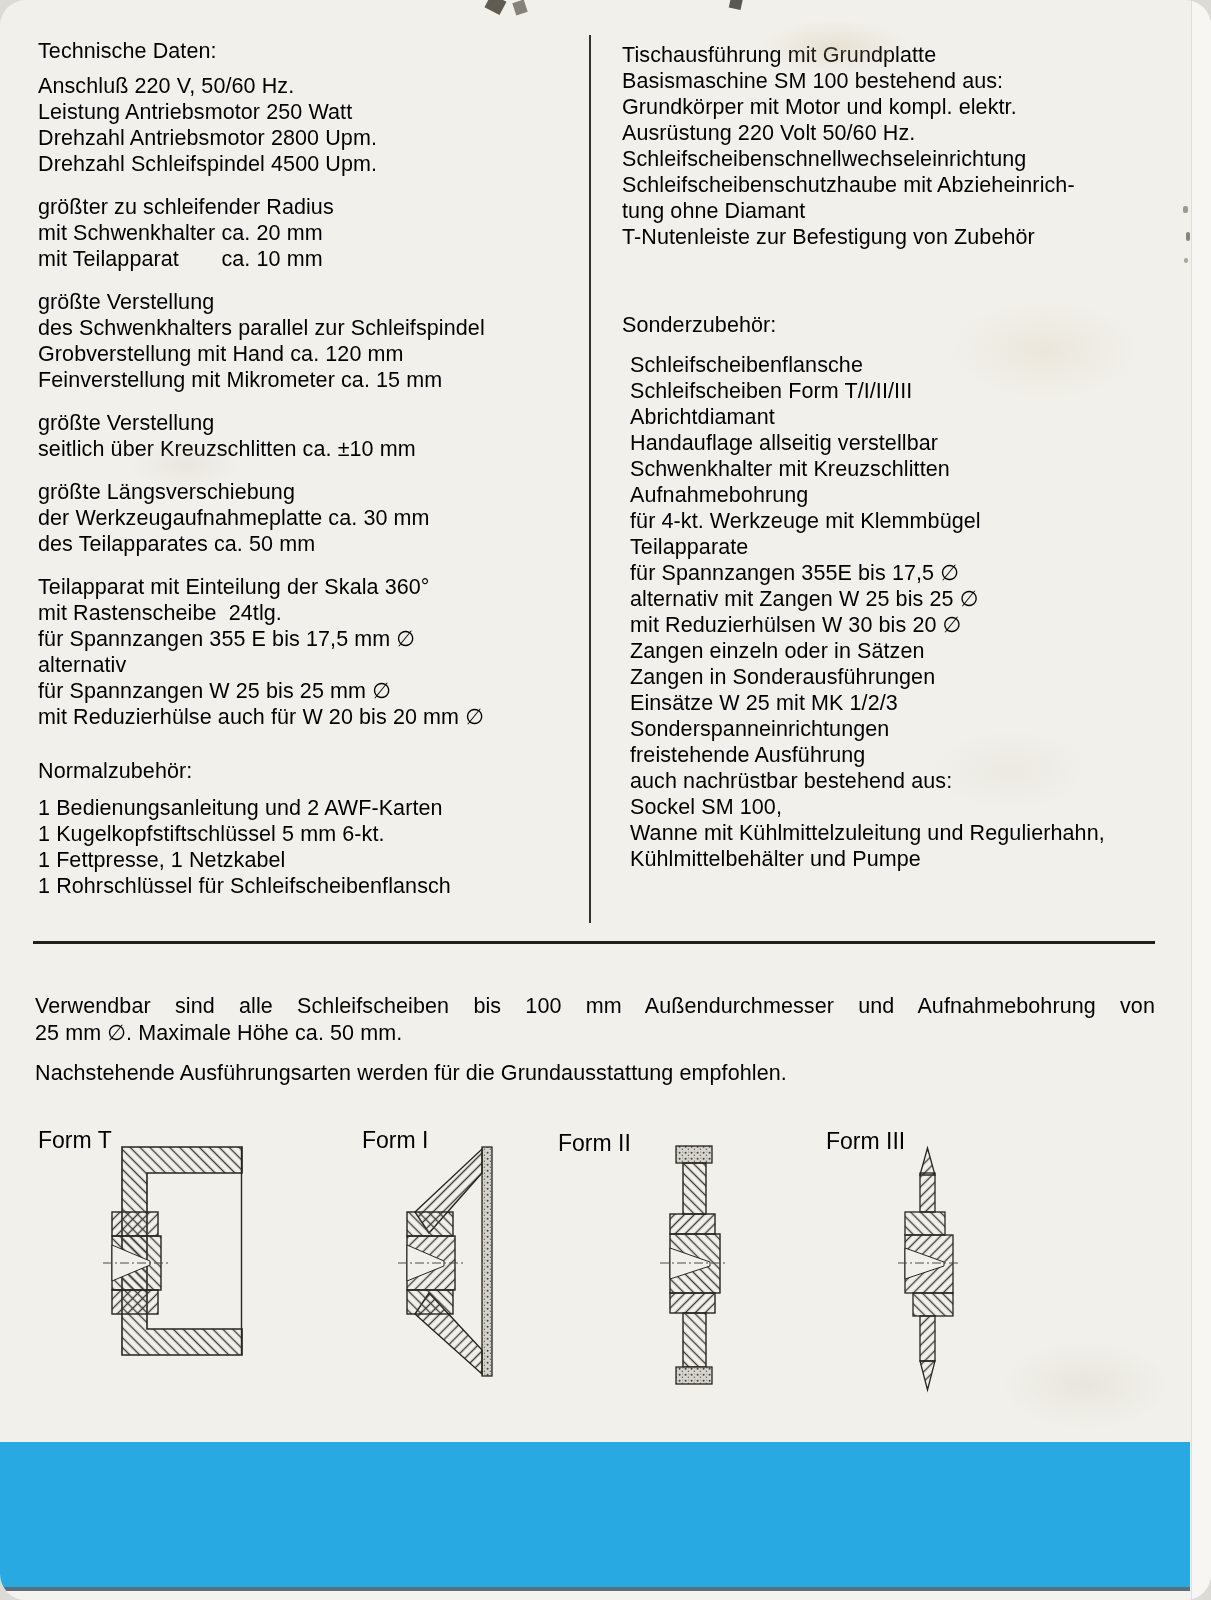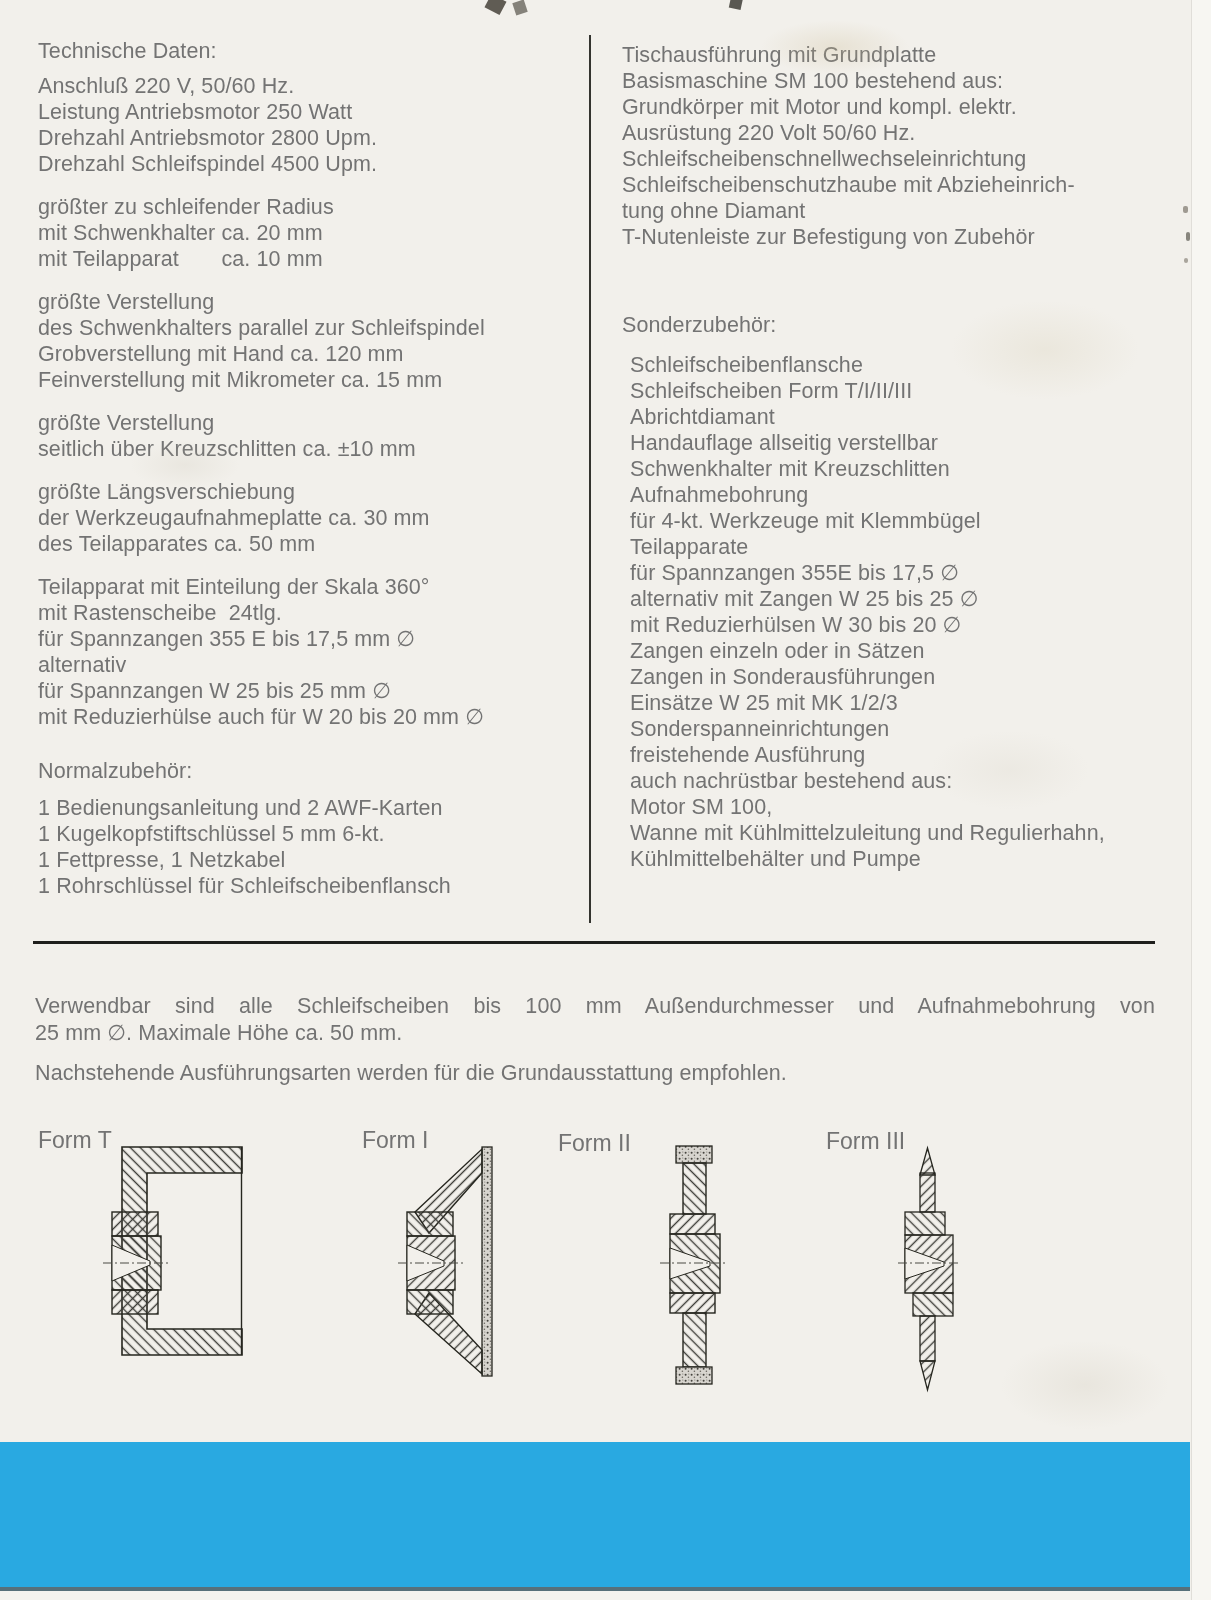--- a/index.html
+++ b/index.html
@@ -29,21 +29,21 @@
   .footer-band{position:absolute;left:0;top:1442px;width:1190px;height:145px;}
   .footer-edge{position:absolute;left:0;top:1587px;width:1190px;height:4px;background:#57707a;}
   .footer-under{position:absolute;left:0;top:1591px;width:1211px;height:9px;background:#f4f3ef;}
   .right-strip{position:absolute;right:0;top:0;width:19px;height:1600px;background:#f7f6f2;border-left:1px solid rgba(120,115,105,.18);}
   .stain{position:absolute;border-radius:50%;pointer-events:none;}
   .mark{position:absolute;pointer-events:none;}
 </style>
 </head>
 <body>
 
-<div class="page" style="background: rgb(242, 240, 235); color: #737373;">
+<div class="page" style="background: rgb(242, 240, 235); color: #000000; border-radius: 26px;">
 
   <div class="col col-left">
     <div class="heading">Technische Daten:</div>
     <div class="para">Anschluß 220 V, 50/60 Hz.
 Leistung Antriebsmotor 250 Watt
 Drehzahl Antriebsmotor 2800 Upm.
 Drehzahl Schleifspindel 4500 Upm.</div>
     <div class="para">größter zu schleifender Radius
 mit Schwenkhalter ca. 20 mm
 mit Teilapparat&nbsp;&nbsp;&nbsp;&nbsp;&nbsp;&nbsp; ca. 10 mm</div>
@@ -92,21 +92,21 @@
       <div>Teilapparate</div>
       <div>für Spannzangen 355E bis 17,5 ∅</div>
       <div>alternativ mit Zangen W 25 bis 25 ∅</div>
       <div>mit Reduzierhülsen W 30 bis 20 ∅</div>
       <div>Zangen einzeln oder in Sätzen</div>
       <div>Zangen in Sonderausführungen</div>
       <div>Einsätze W 25 mit MK 1/2/3</div>
       <div>Sonderspanneinrichtungen</div>
       <div>freistehende Ausführung</div>
       <div>auch nachrüstbar bestehend aus:</div>
-      <div>Motor SM 100,</div>
+      <div>Sockel SM 100,</div>
       <div>Wanne mit Kühlmittelzuleitung und Regulierhahn,</div>
       <div>Kühlmittelbehälter und Pumpe</div>
     </div>
   </div>
 
   <div class="rule-h"></div>
 
   <div class="bottom-text just" style="top:993px">Verwendbar sind alle Schleifscheiben bis 100 mm Außendurchmesser und Aufnahmebohrung von</div>
   <div class="bottom-text" style="top:1020px">25 mm ∅. Maximale Höhe ca. 50 mm.</div>
   <div class="bottom-text" style="top:1060px">Nachstehende Ausführungsarten werden für die Grundausstattung empfohlen.</div>

